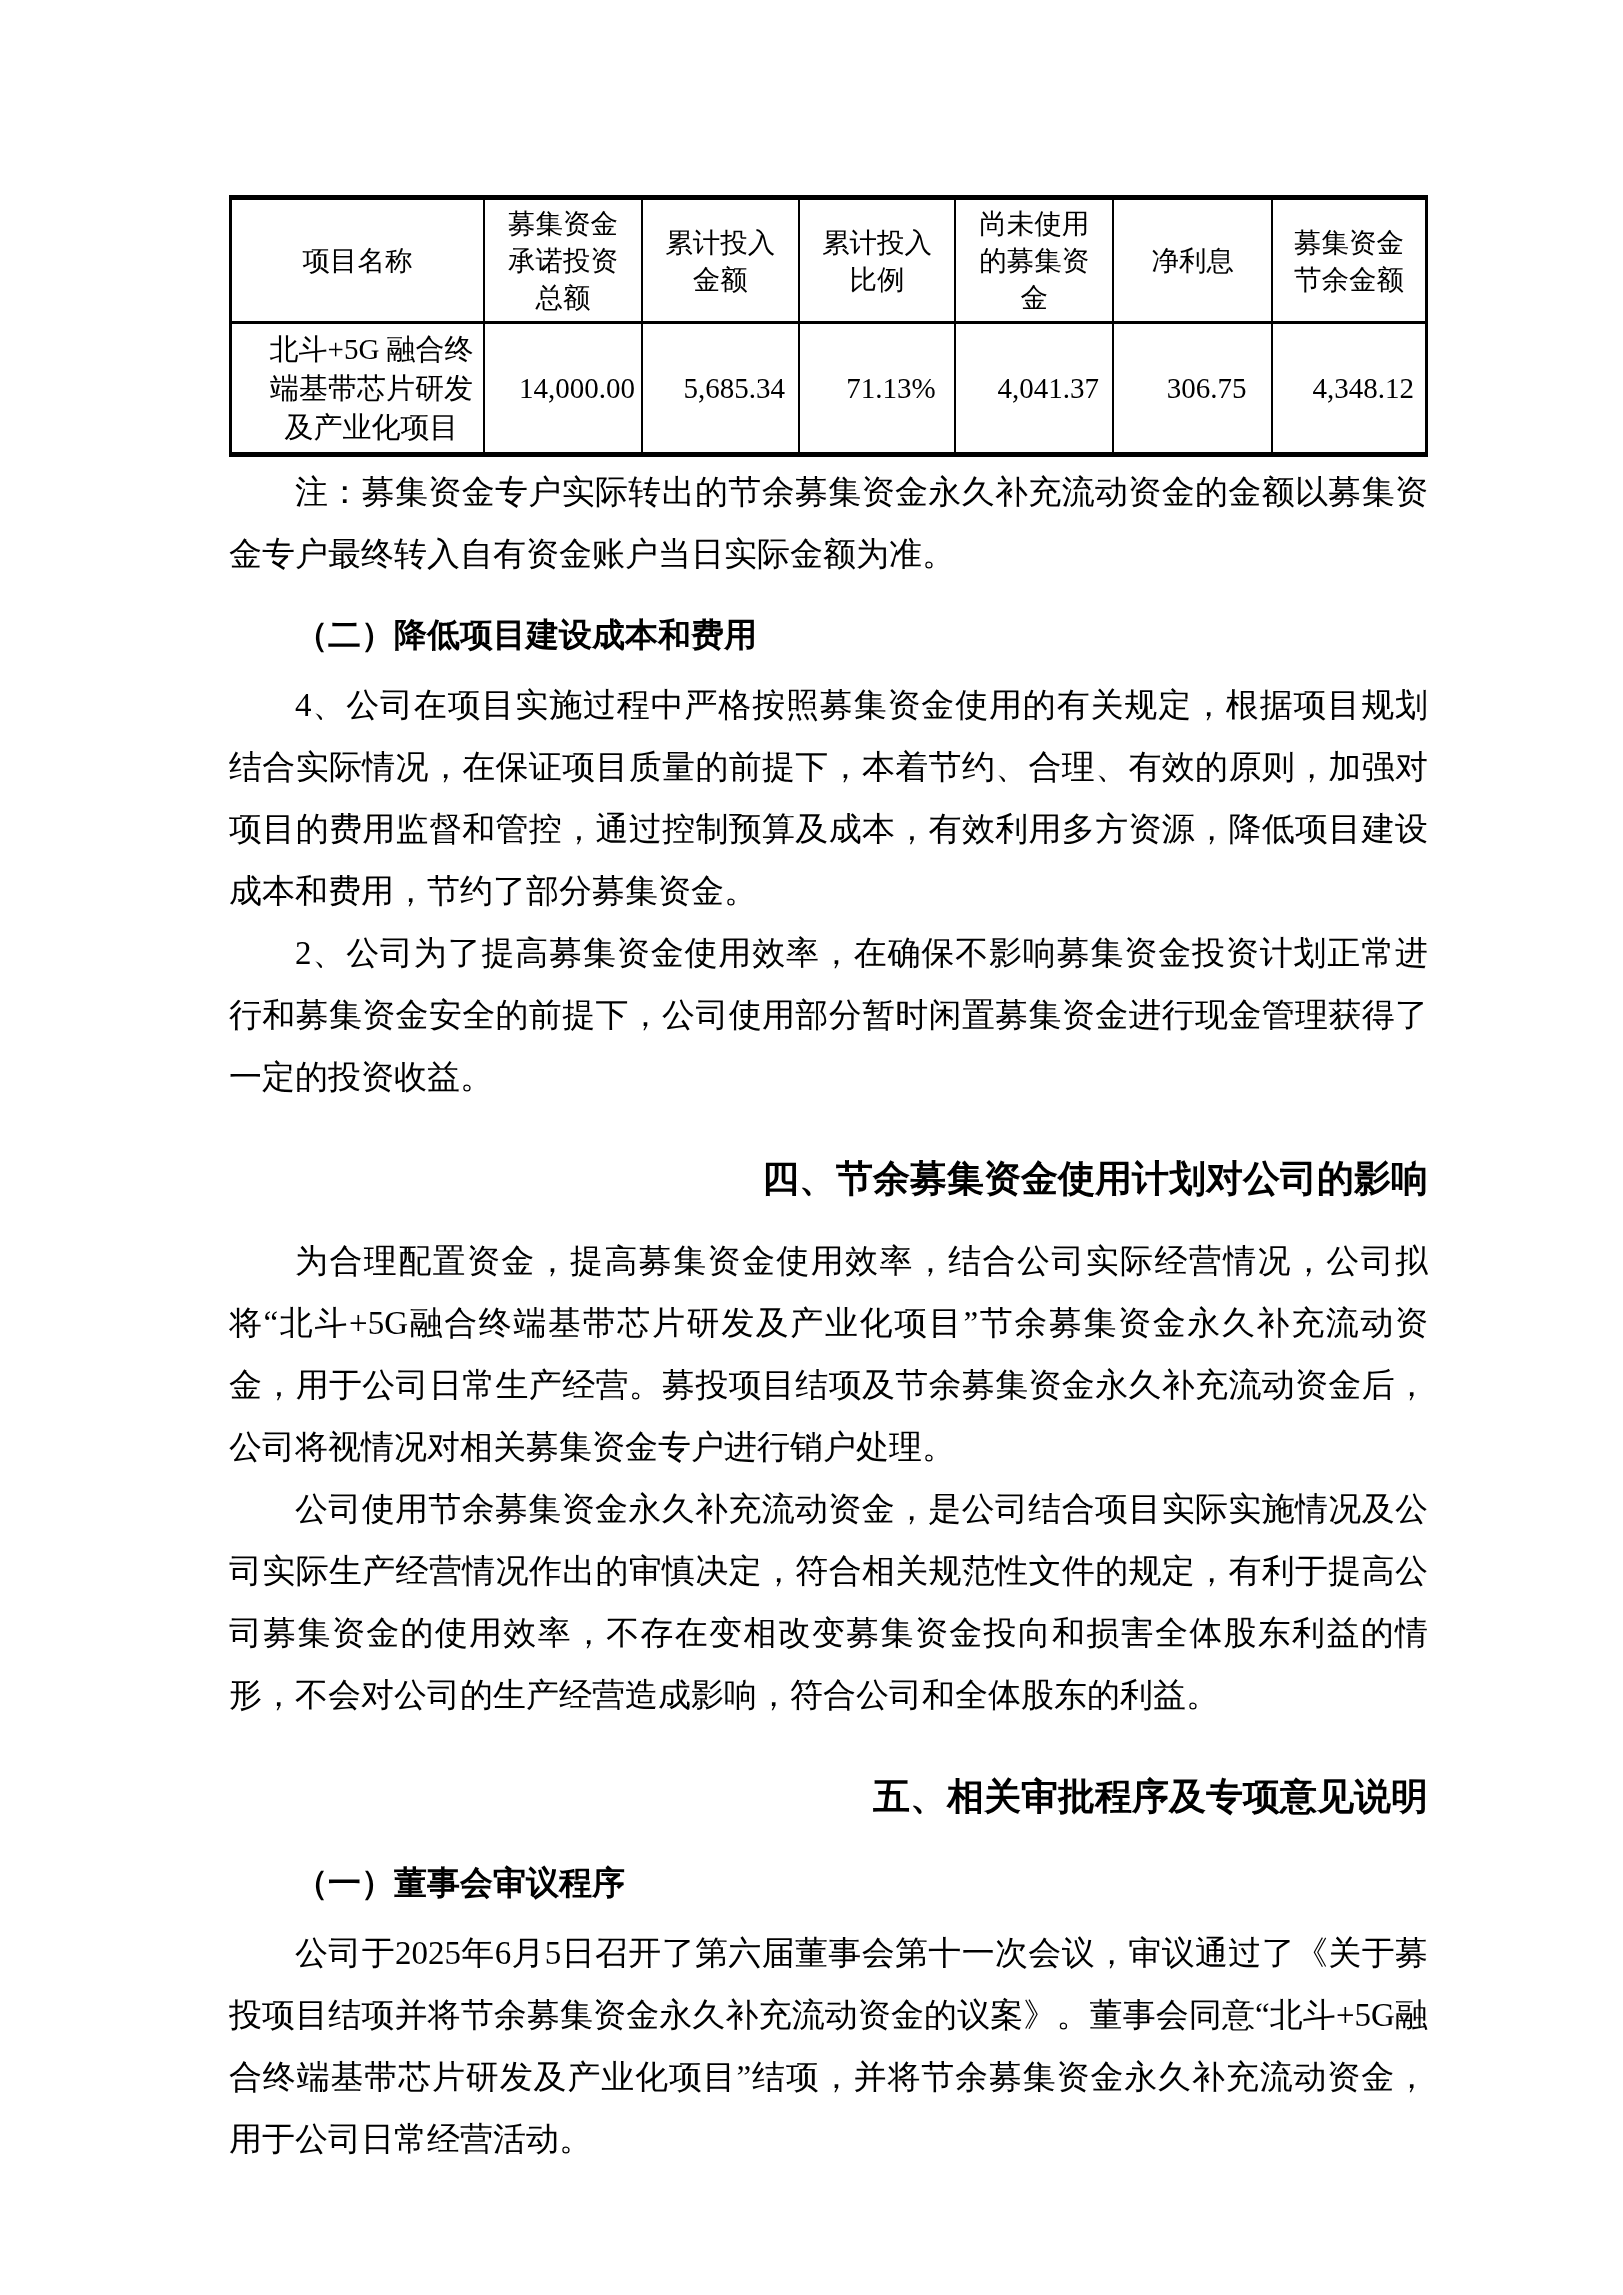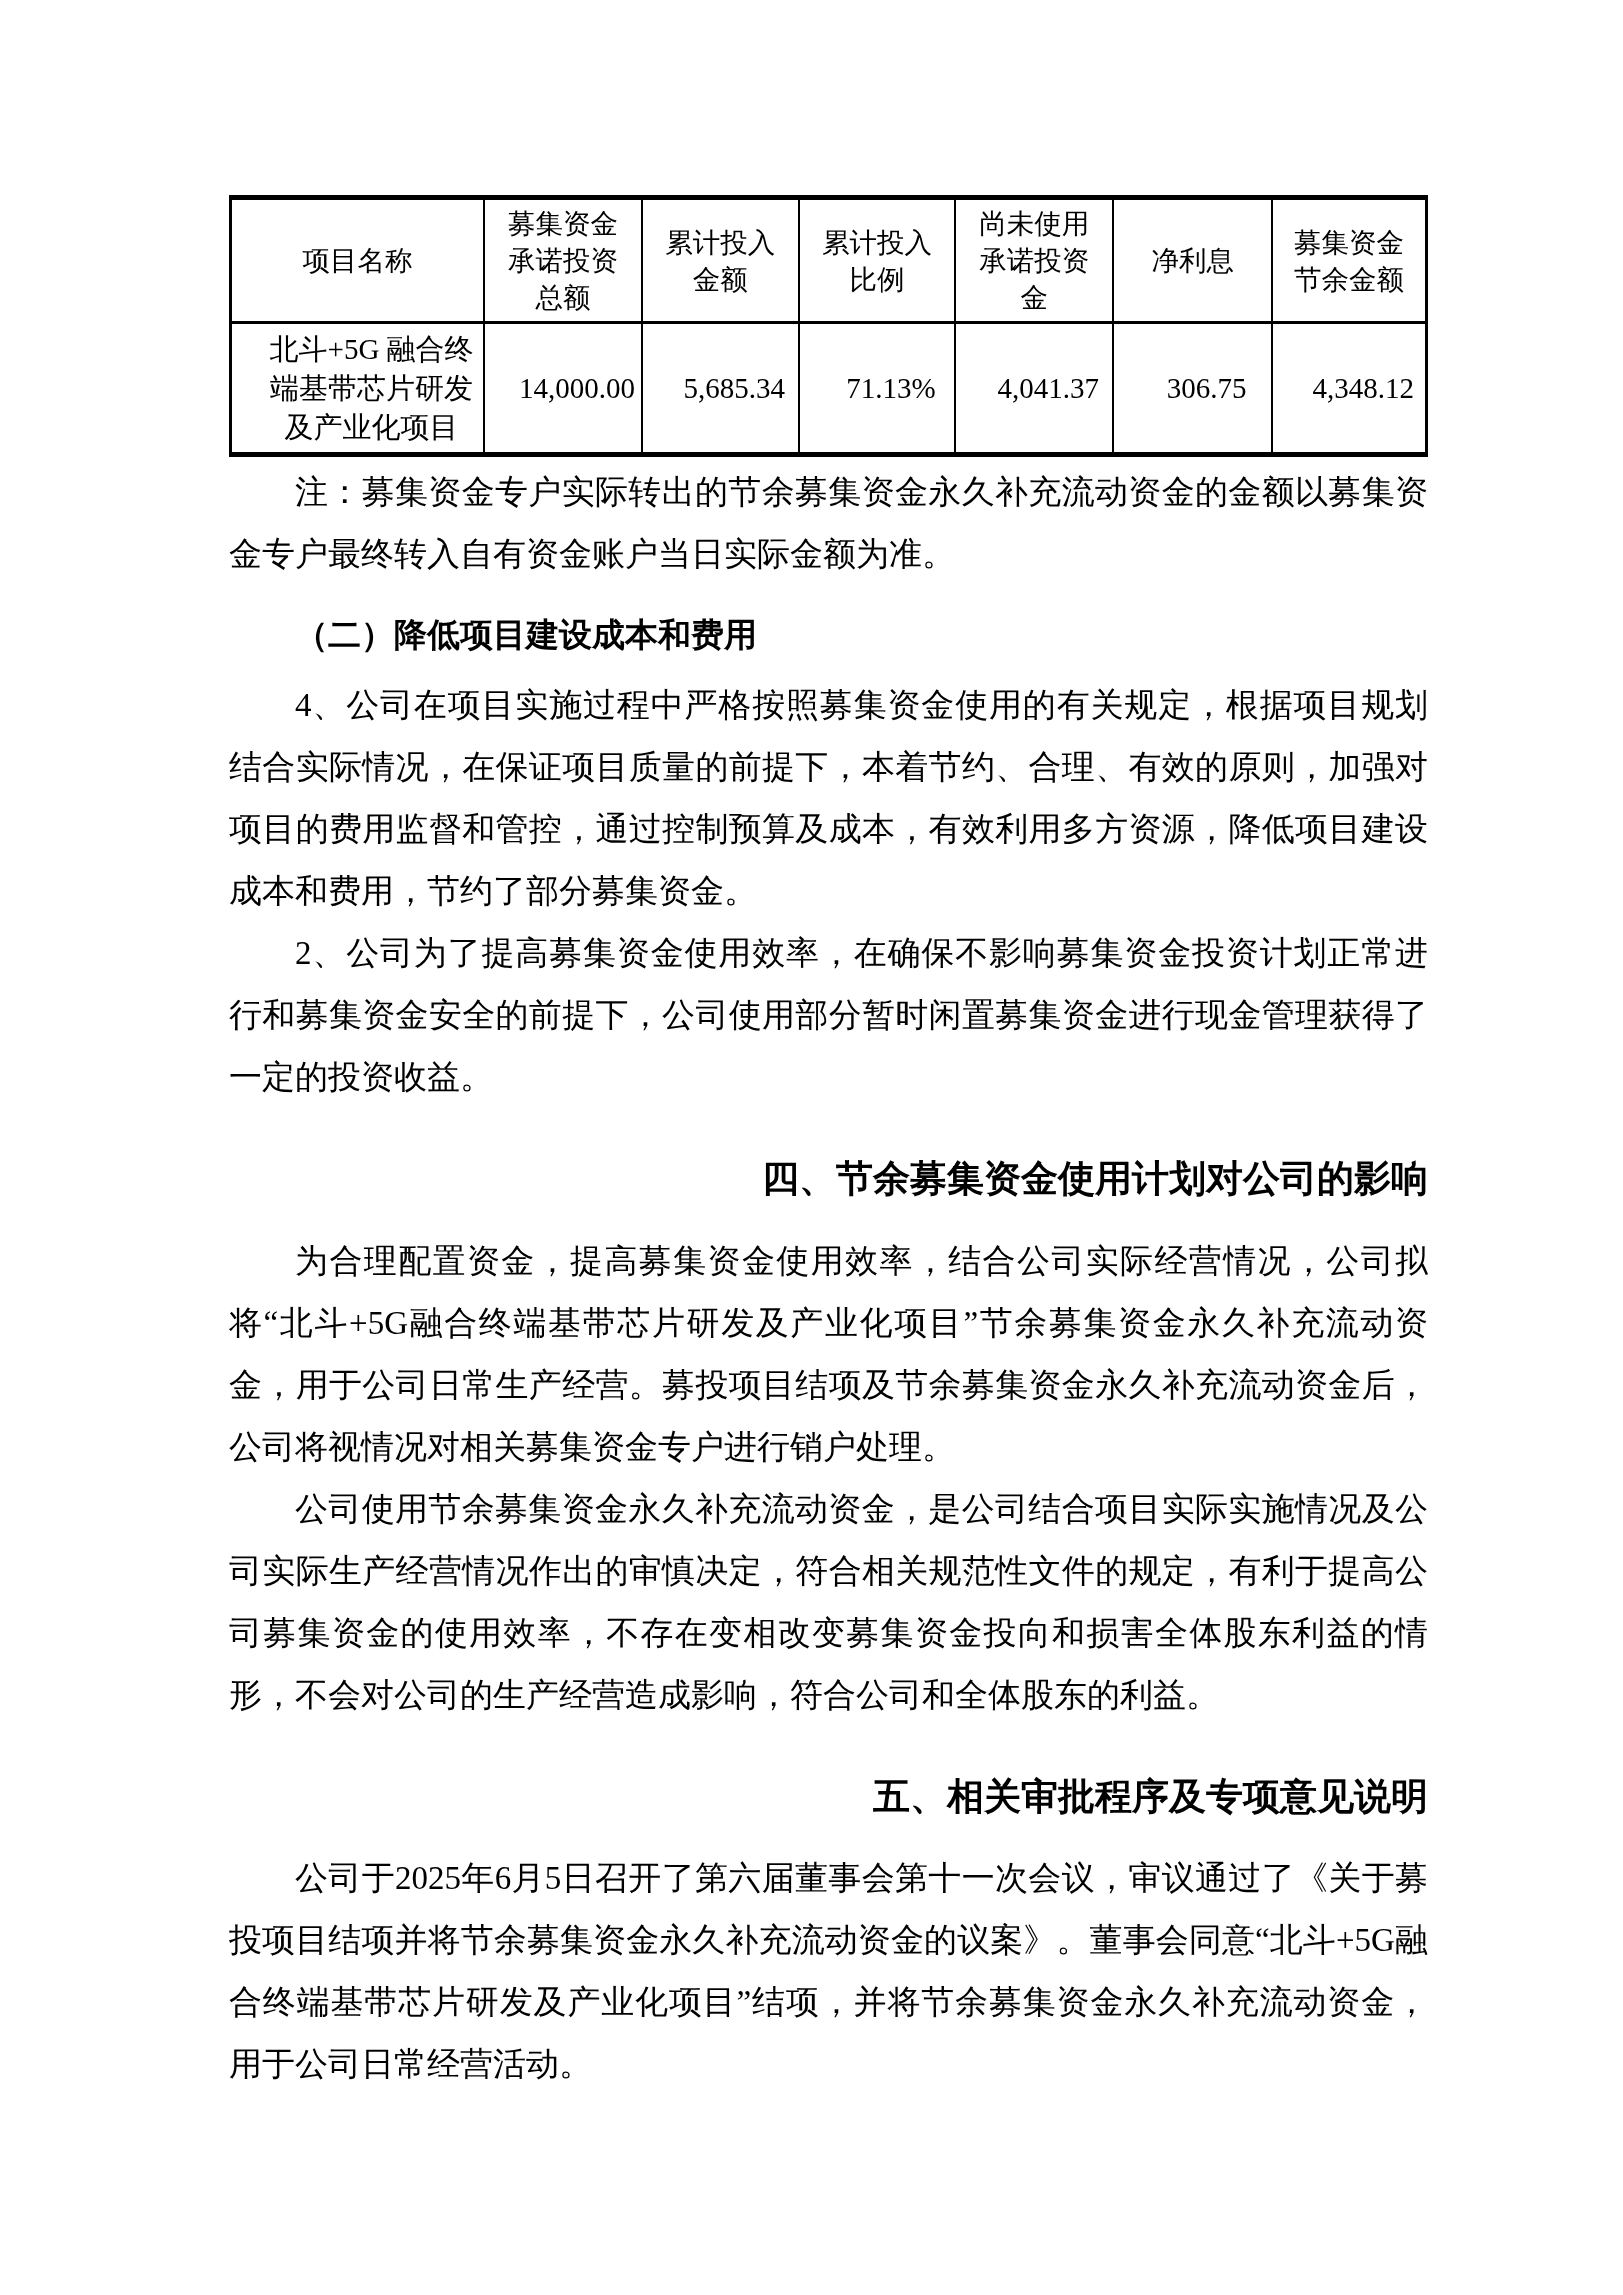--- a/index.html
+++ b/index.html
@@ -96,21 +96,21 @@
       <tr>
         <th>项目名称</th>
         <th>募集资金
 承诺投资
 总额</th>
         <th>累计投入
 金额</th>
         <th>累计投入
 比例</th>
         <th>尚未使用
-承诺投资
+的募集资
 金</th>
         <th>净利息</th>
         <th>募集资金
 节余金额</th>
       </tr>
     </thead>
     <tbody>
       <tr>
         <td>北斗+5G 融合终
 端基带芯片研发
@@ -129,16 +129,17 @@
 
   <h3 class="sub-heading">（二）降低项目建设成本和费用</h3>
   <p class="para">4、公司在项目实施过程中严格按照募集资金使用的有关规定，根据项目规划结合实际情况，在保证项目质量的前提下，本着节约、合理、有效的原则，加强对项目的费用监督和管控，通过控制预算及成本，有效利用多方资源，降低项目建设成本和费用，节约了部分募集资金。</p>
   <p class="para">2、公司为了提高募集资金使用效率，在确保不影响募集资金投资计划正常进行和募集资金安全的前提下，公司使用部分暂时闲置募集资金进行现金管理获得了一定的投资收益。</p>
 
   <h2 class="section-heading">四、节余募集资金使用计划对公司的影响</h2>
   <p class="para">为合理配置资金，提高募集资金使用效率，结合公司实际经营情况，公司拟将“北斗+5G融合终端基带芯片研发及产业化项目”节余募集资金永久补充流动资金，用于公司日常生产经营。募投项目结项及节余募集资金永久补充流动资金后，公司将视情况对相关募集资金专户进行销户处理。</p>
   <p class="para">公司使用节余募集资金永久补充流动资金，是公司结合项目实际实施情况及公司实际生产经营情况作出的审慎决定，符合相关规范性文件的规定，有利于提高公司募集资金的使用效率，不存在变相改变募集资金投向和损害全体股东利益的情形，不会对公司的生产经营造成影响，符合公司和全体股东的利益。</p>
 
   <h2 class="section-heading">五、相关审批程序及专项意见说明</h2>
+  <h3 class="sub-heading">（一）董事会审议程序</h3>
   <p class="para">公司于2025年6月5日召开了第六届董事会第十一次会议，审议通过了《关于募投项目结项并将节余募集资金永久补充流动资金的议案》。董事会同意“北斗+5G融合终端基带芯片研发及产业化项目”结项，并将节余募集资金永久补充流动资金，用于公司日常经营活动。</p>
 
 </div>
 
 
 </body></html>

